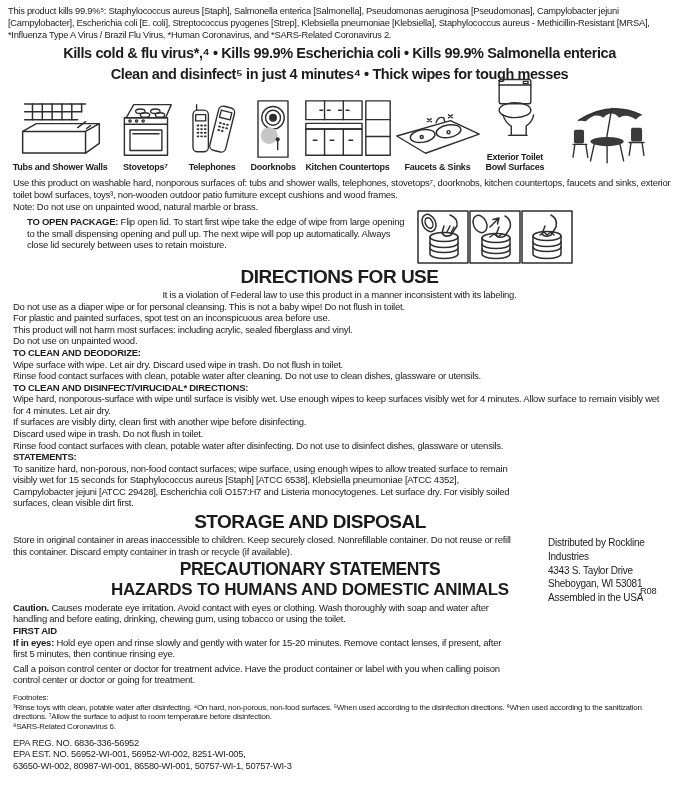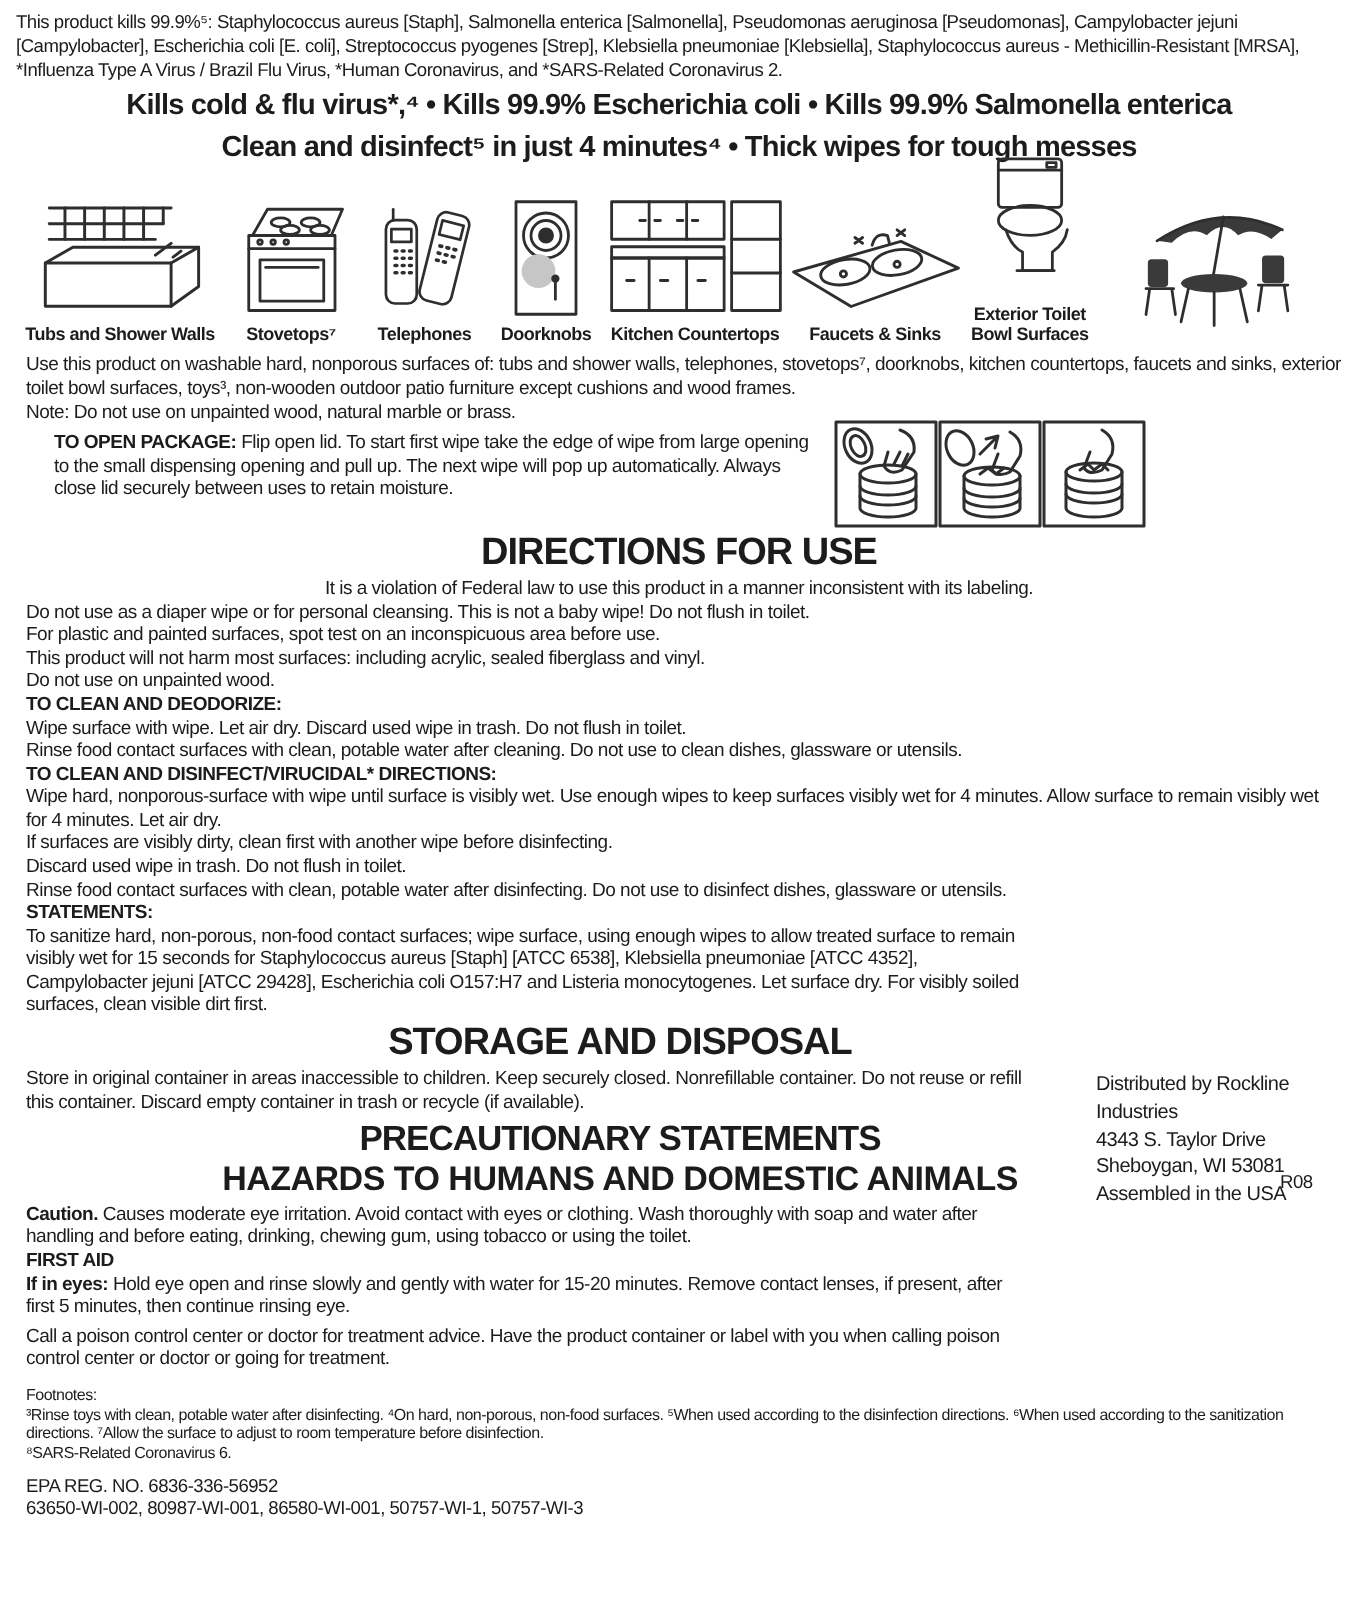--- a/index.html
+++ b/index.html
@@ -276,20 +276,21 @@
   <div class="body ml std-p" style="margin-top:3px;">Call a poison control center or doctor for treatment advice. Have the product container or label with you when calling poison control center or doctor or going for treatment.</div>
 
   <div class="footnotes ml">
     <div>Footnotes:</div>
     <div>³Rinse toys with clean, potable water after disinfecting. ⁴On hard, non-porous, non-food surfaces. ⁵When used according to the disinfection directions. ⁶When used according to the sanitization directions. ⁷Allow the surface to adjust to room temperature before disinfection.</div>
     <div>⁸SARS-Related Coronavirus 6.</div>
   </div>
 
   <div class="epa ml">
     <div>EPA REG. NO. 6836-336-56952</div>
+    <div>EPA EST. NO. 56952-WI-001, 56952-WI-002, 8251-WI-005,</div>
     <div>63650-WI-002, 80987-WI-001, 86580-WI-001, 50757-WI-1, 50757-WI-3</div>
   </div>
 
   <div class="distributor">
     <div>Distributed by Rockline Industries</div>
     <div>4343 S. Taylor Drive</div>
     <div>Sheboygan, WI 53081</div>
     <div>Assembled in the USA</div>
   </div>
   <div class="rcode">R08</div>

